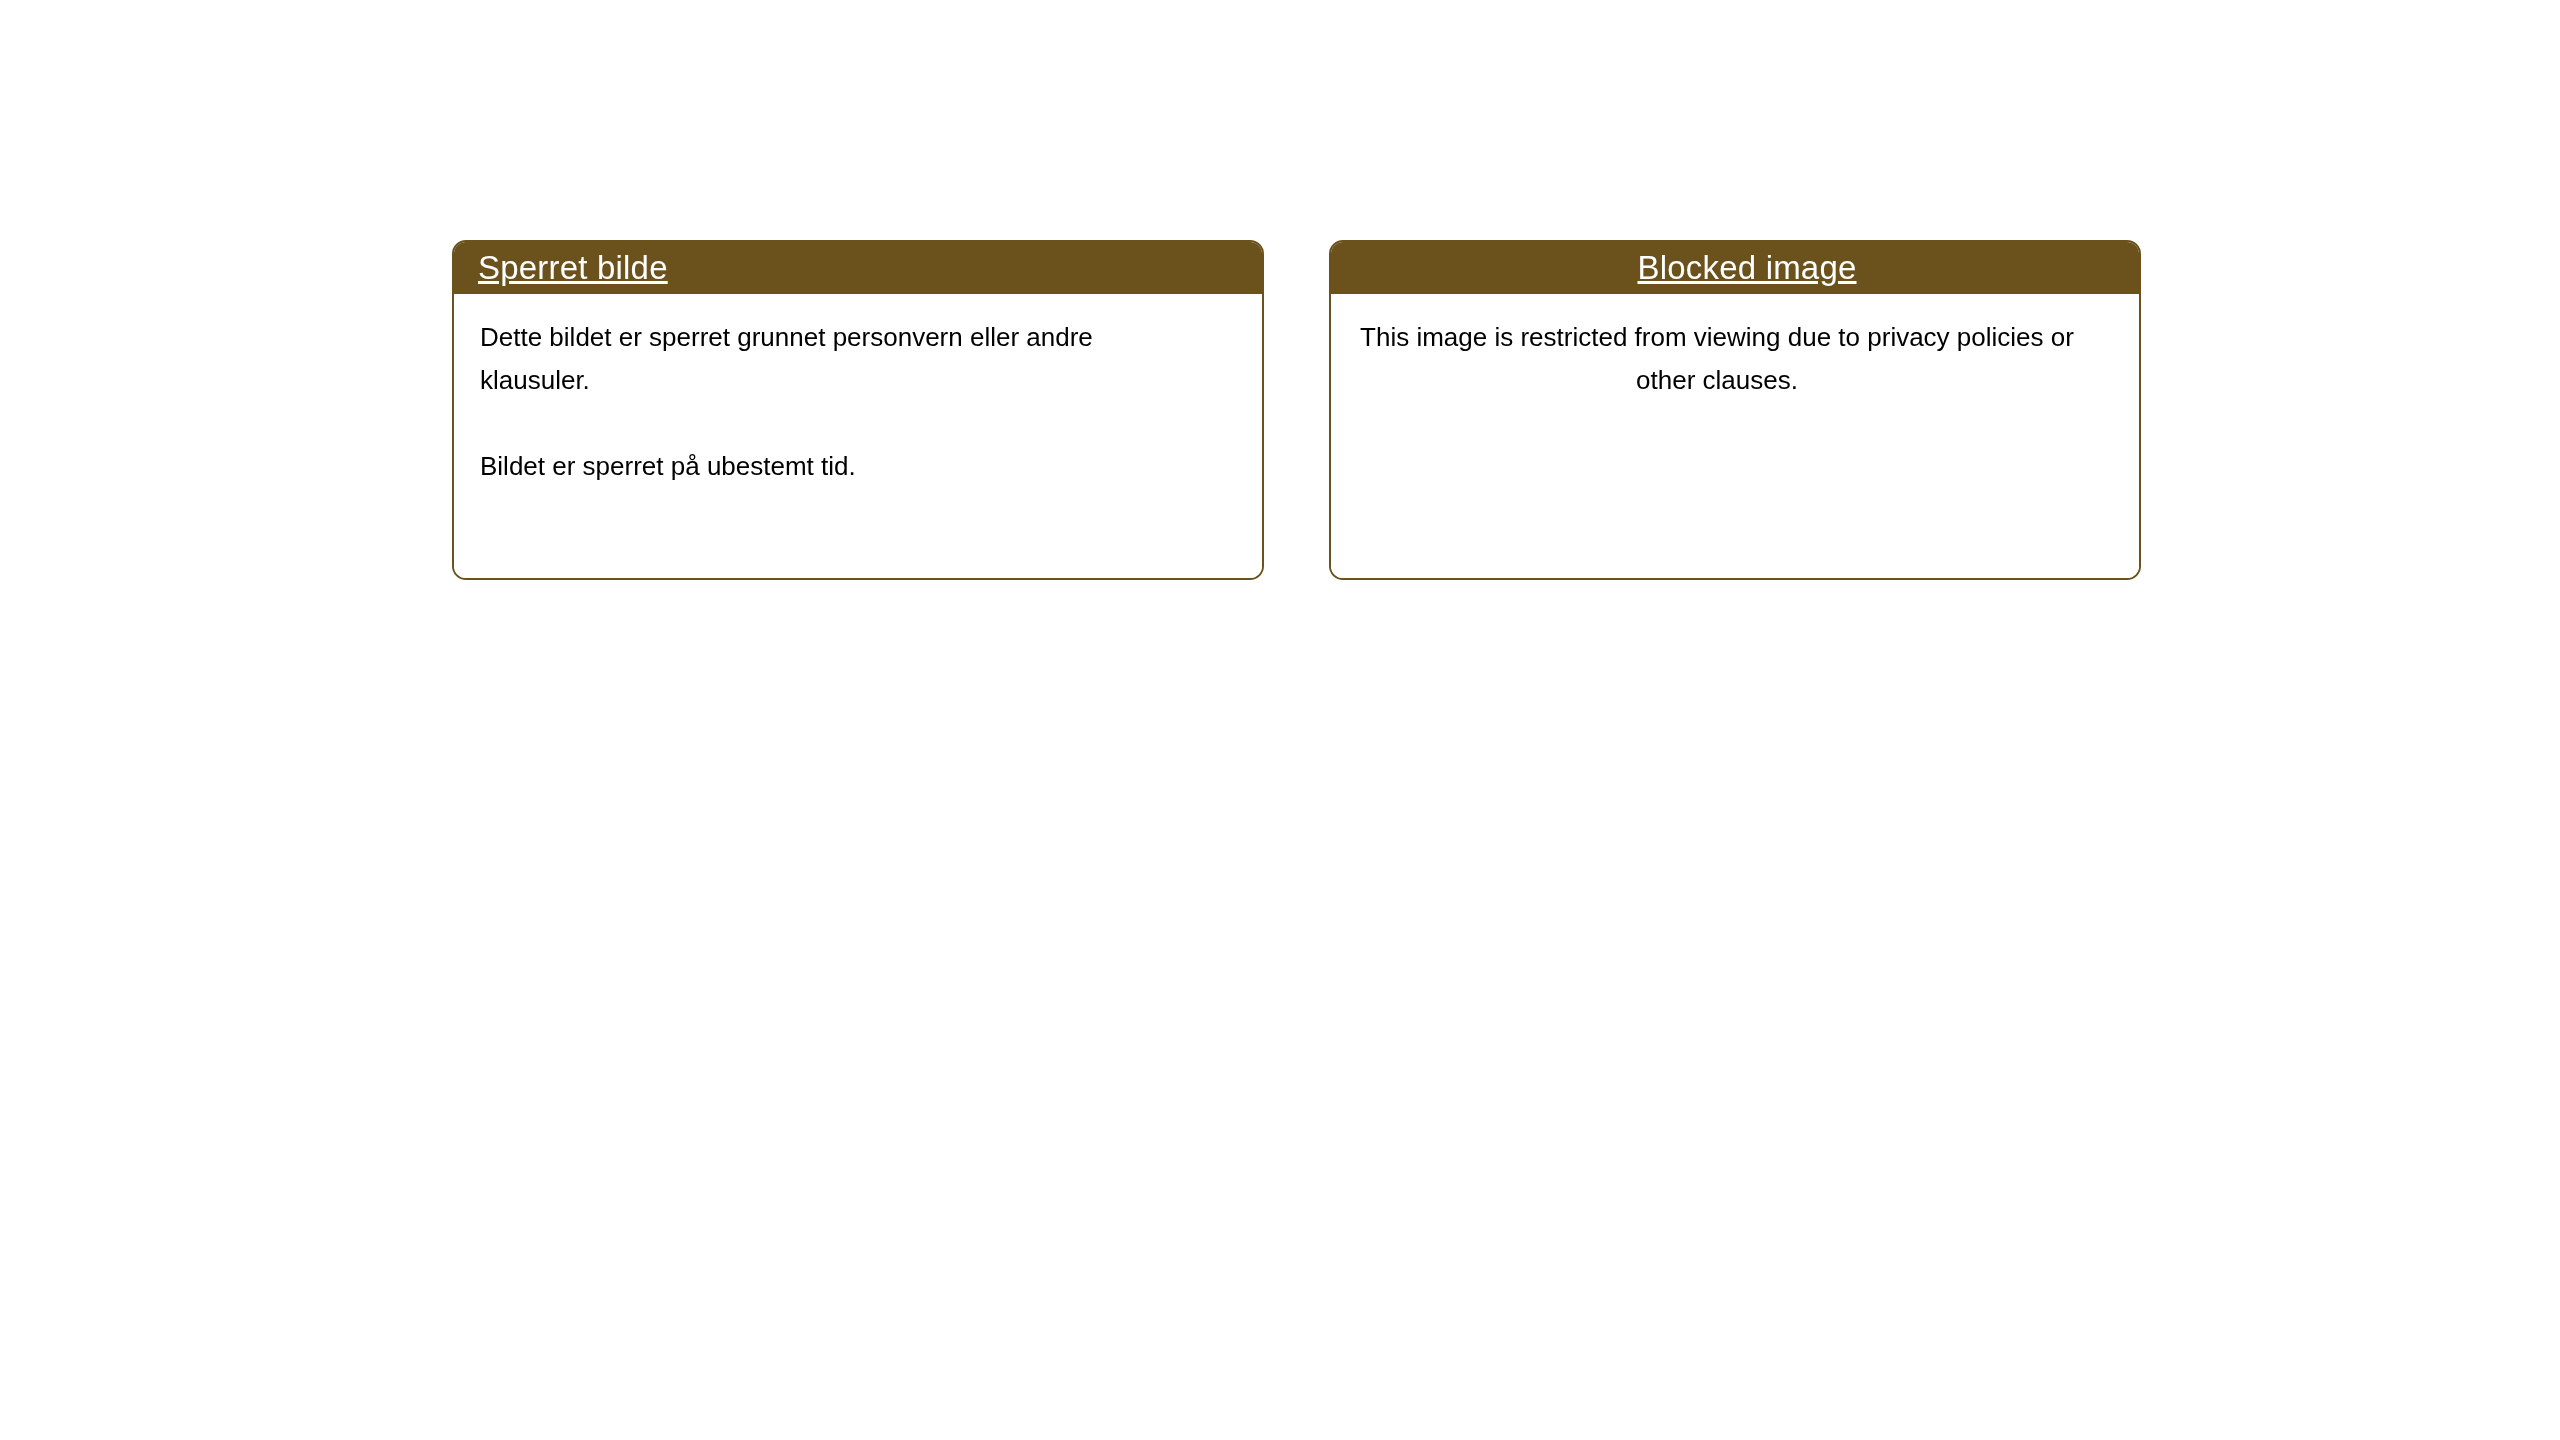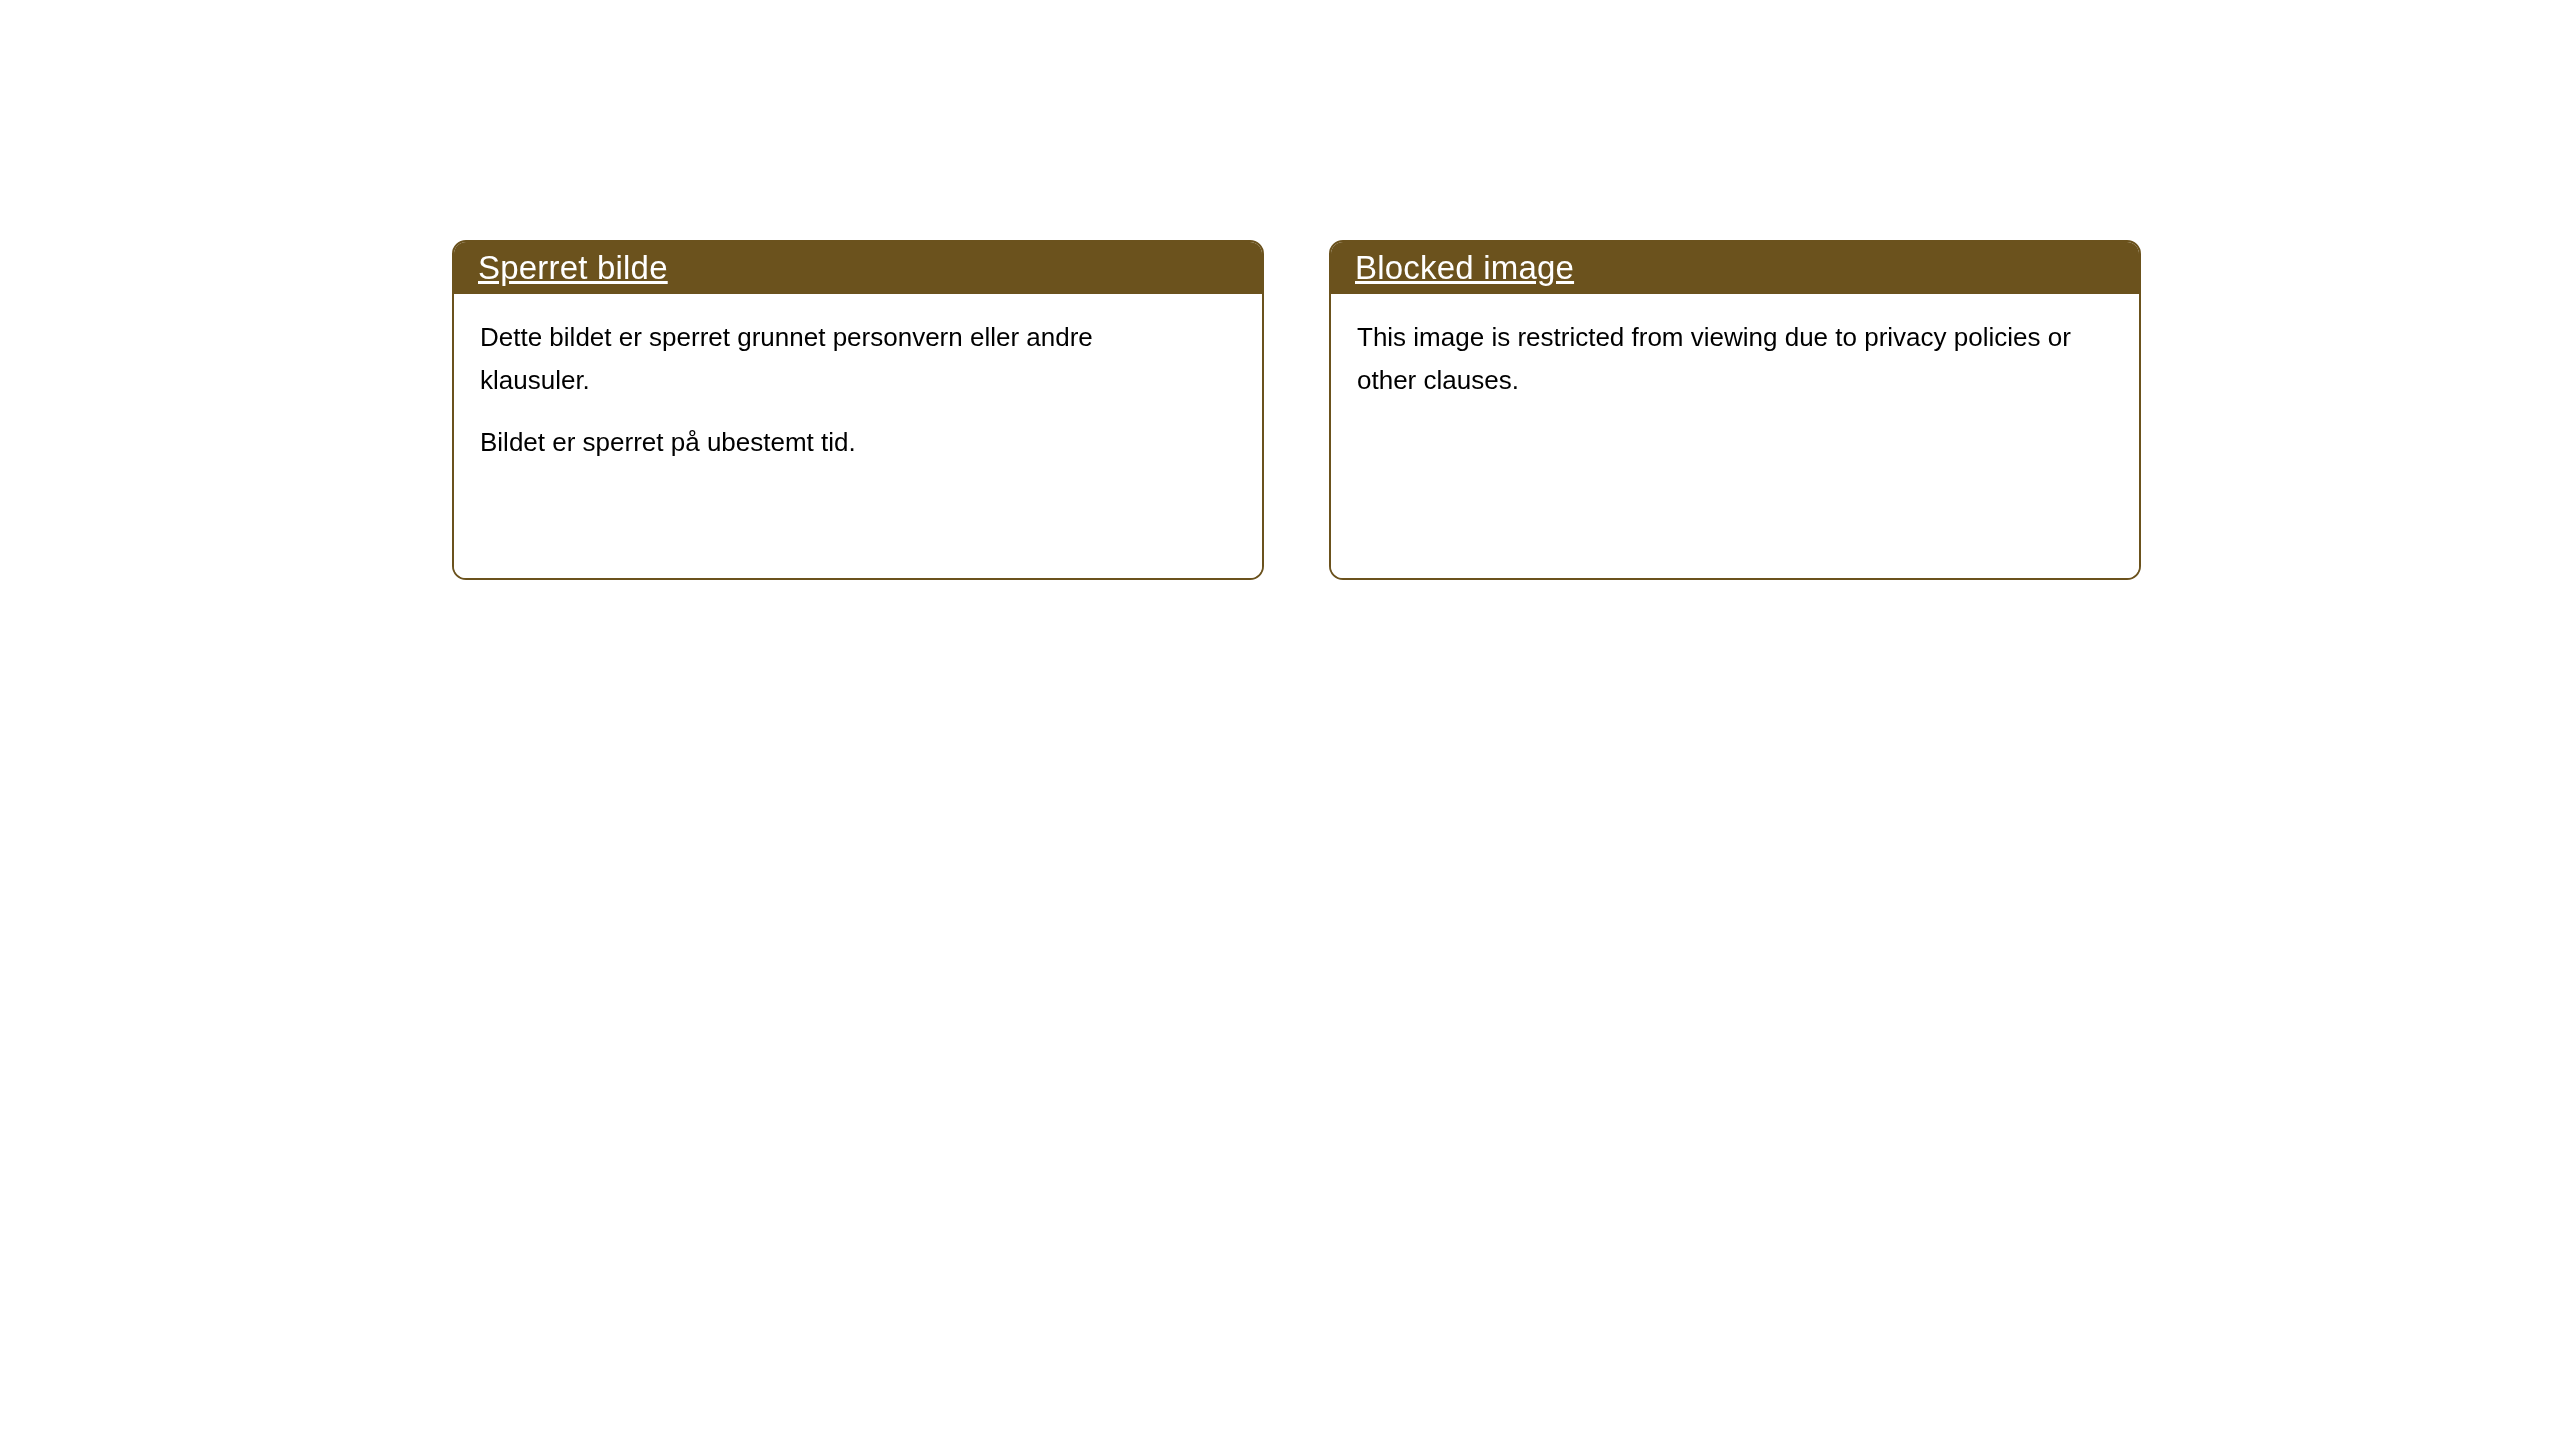--- a/index.html
+++ b/index.html
@@ -29,21 +29,21 @@
     background: #ffffff;
     border: 2px solid #6b521d;
     border-radius: 14px;
     box-sizing: border-box;
     overflow: hidden;
     display: flex;
     flex-direction: column;
   }
 
   .notice-card.left-card  { width: 812px; height: 340px; }
-  .notice-card.right-card { width: 812px; height: 340px; }
+  .notice-card.right-card { width: 812px; height: 340px; text-align: center; }
 
   .card-header {
     background: #6b521d;
     color: #ffffff;
     height: 52px;
     line-height: 52px;
     padding: 0 0 0 24px;
     font-size: 33px;
     font-weight: 400;
     letter-spacing: 0.2px;
@@ -61,21 +61,21 @@
   .card-body p {
     margin: 0;
     font-size: 26px;
     line-height: 43px;
     color: #000000;
     font-weight: 400;
     max-width: 720px;
   }
 
   .card-body p.second-para {
-    margin-top: 19px;
+    margin-top: 43px;
   }
 </style>
 </head>
 <body>
 
 <div id="cards-area">
 
   <div class="notice-card left-card">
     <div class="card-header">Sperret bilde</div>
     <div class="card-body">

